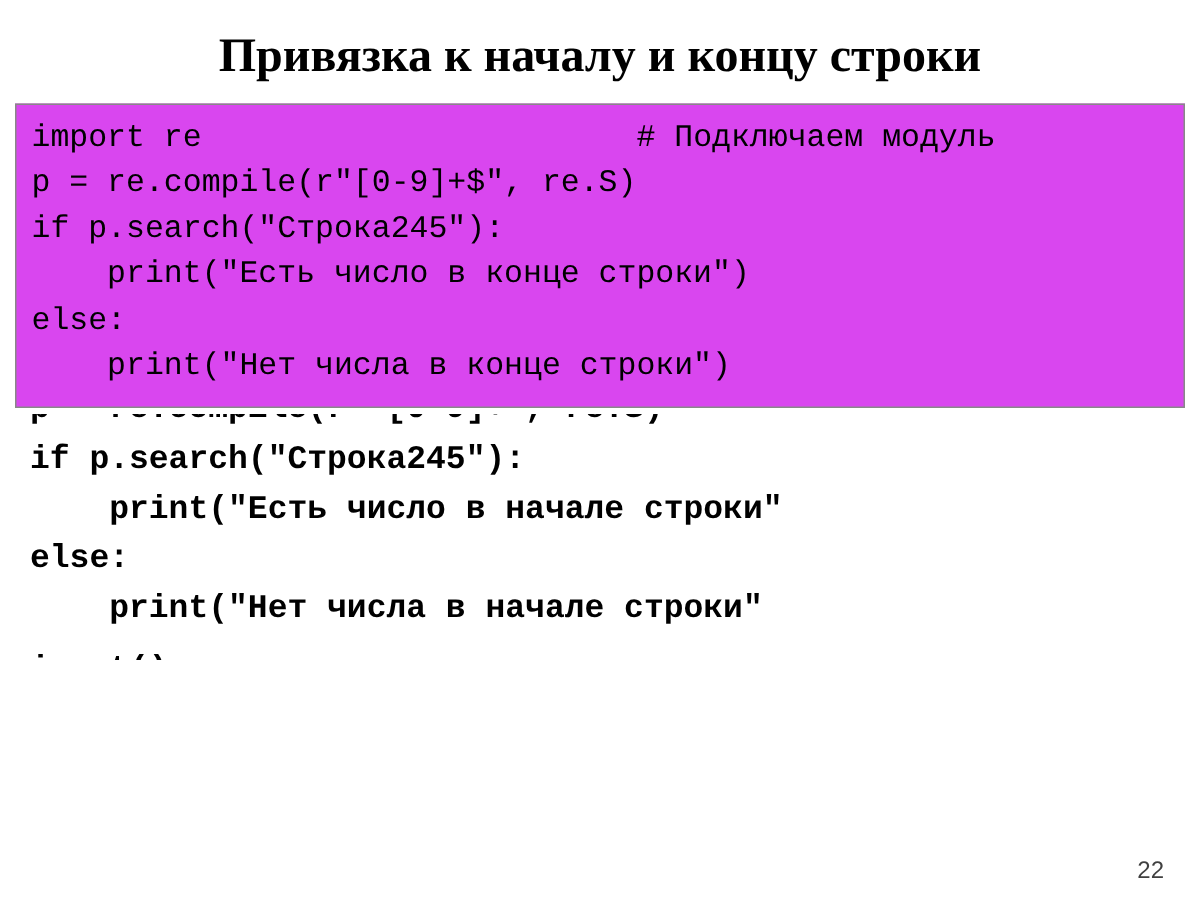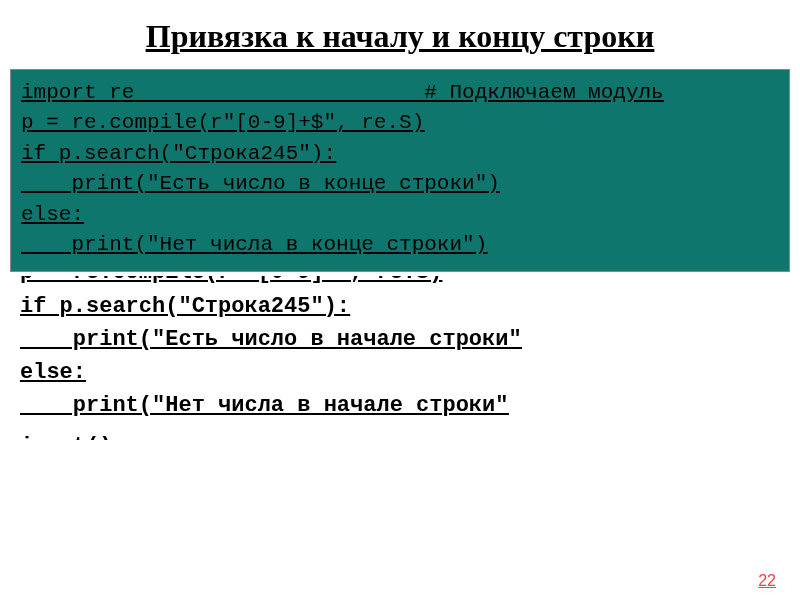--- a/index.html
+++ b/index.html
@@ -1,35 +1,35 @@
 <!DOCTYPE html>
 <html><head>
 <meta charset="utf-8">
 <style>
-  * { margin: 0; padding: 0; box-sizing: border-box; text-decoration: underline; }
+  * { margin: 0; padding: 0; box-sizing: border-box; }
   body {
     width: 800px;
     height: 600px;
     background: #ffffff;
     font-family: "Times New Roman", serif;
     overflow: hidden;
     position: relative;
   }
   .title {
     font-size: 32px;
     font-weight: bold;
     text-align: center;
     padding: 18px 20px 14px 20px;
     color: #000;
   }
   .code-box {
     border: 1px solid #888;
     margin: 0 10px 4px 10px;
     padding: 8px 10px 10px 10px;
-    background: #0f766e;
+    background: #d946ef;
   }
   .code-line {
     font-family: "Courier New", monospace;
     font-size: 21px;
     line-height: 1.45;
     white-space: pre;
     color: #000;
   }
   .second-block {
     margin: 0 10px;
@@ -62,21 +62,21 @@
     overflow: hidden;
   }
   .bottom-cut .code-line {
     font-size: 22px;
   }
   .page-num {
     position: absolute;
     bottom: 10px;
     right: 24px;
     font-size: 16px;
-    color: #ef4444;
+    color: #404040;
     font-family: Arial, sans-serif;
   }
 </style>
 </head>
 <body>
 
 <div class="title">Привязка к началу и концу строки</div>
 
 <div class="code-box">
   <div class="code-line"><span>import re</span>                       <span># Подключаем модуль</span></div>

